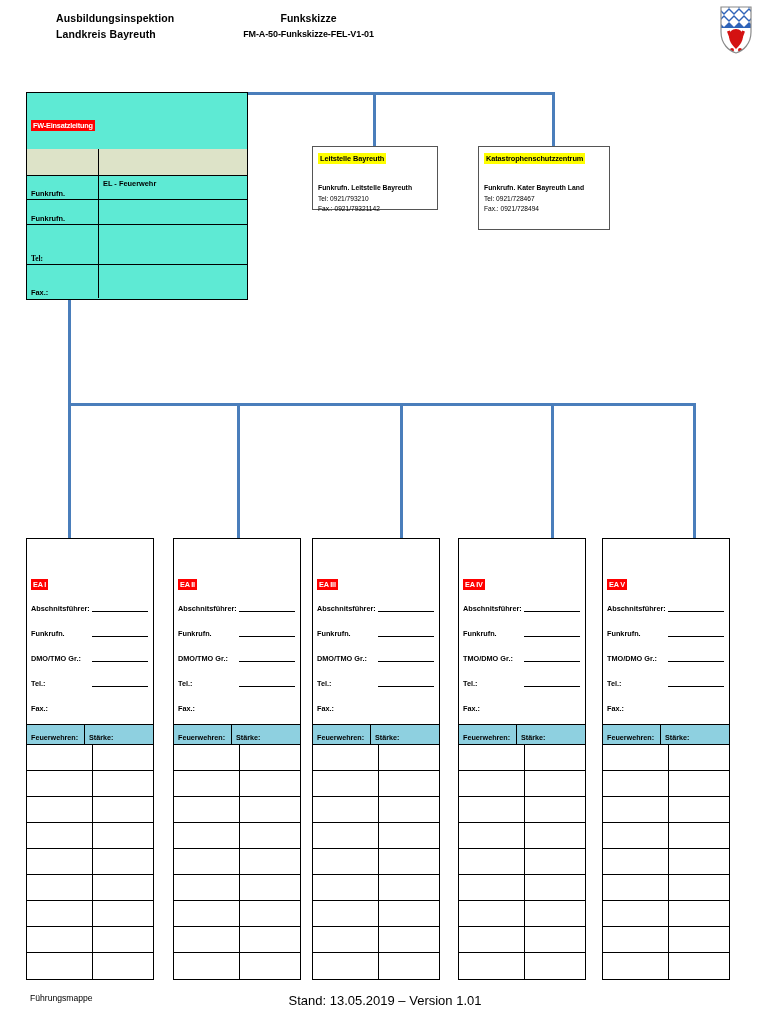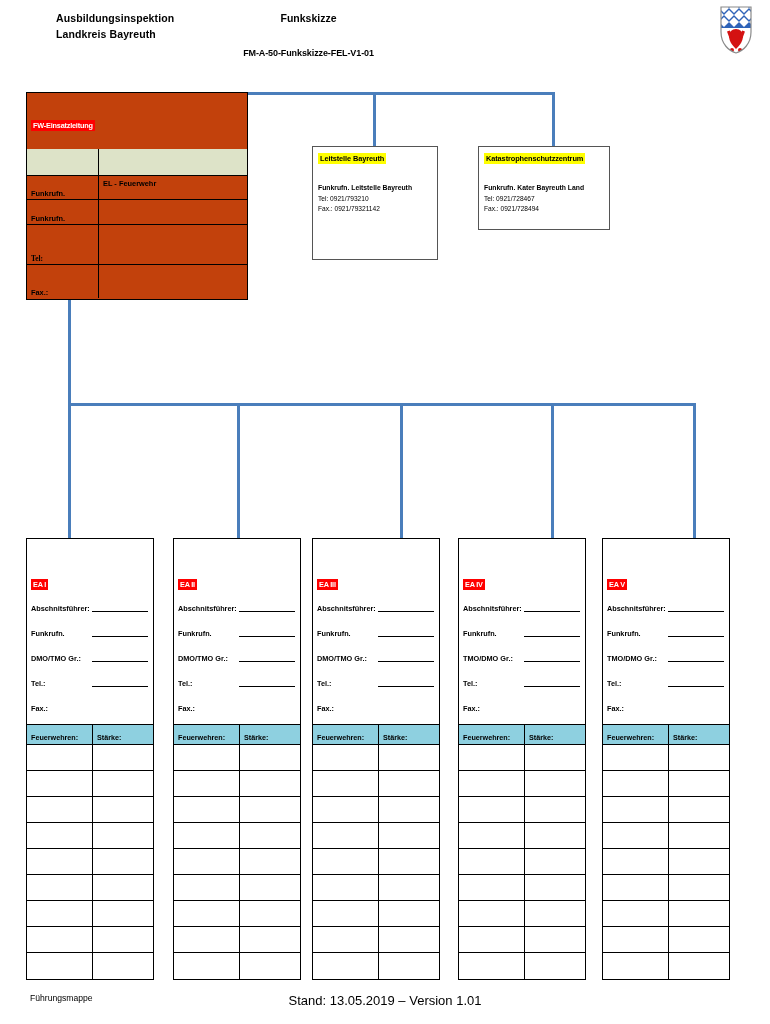--- a/index.html
+++ b/index.html
@@ -8,32 +8,32 @@
     font-family:"Liberation Sans","DejaVu Sans",sans-serif;
     color:#000;
     -webkit-font-smoothing:none;
   }
   .pg{position:absolute;inset:0;}
 
   
   .hdr-left{position:absolute;left:56px;top:10px;font-size:10.5px;font-weight:bold;line-height:16px;letter-spacing:.1px;}
   .hdr-center{position:absolute;left:0;top:10px;width:617px;text-align:center;pointer-events:none;}
   .hdr-title{font-size:10.5px;font-weight:bold;line-height:16px;}
-  .hdr-sub{font-size:9px;font-weight:bold;line-height:16px;margin-top:19px;letter-spacing:-.1px;}
+  .hdr-sub{font-size:9px;font-weight:bold;line-height:16px;margin-top:0;letter-spacing:-.1px;}
 
   
   .coa{position:absolute;left:719px;top:6px;width:34px;height:48px;}
 
   
   .ln{position:absolute;background:#4a7ebb;}
   .lnv{width:3px;}
   .lnh{height:3px;}
 
   
-  .box{position:absolute;background:#c2410c;border:1.4px solid #000;box-sizing:border-box;}
+  .box{position:absolute;background:#5eead4;border:1.4px solid #000;box-sizing:border-box;}
   .boxthin{position:absolute;background:#fff;border:1px solid #555;box-sizing:border-box;}
 
   
   #fw-box{left:26px;top:92px;width:222px;height:208px;}
   .tag-red{display:inline-block;background:#ff0000;color:#ffffff;font-size:7.3px;font-weight:bold;
            padding:1px 2px 1px 2px;line-height:9px;white-space:nowrap;letter-spacing:-.2px;}
   .tag-yellow{display:inline-block;background:#ffff00;color:#000;font-size:7.4px;font-weight:bold;
            padding:1px 2px;line-height:9px;white-space:nowrap;letter-spacing:-.1px;}
   #fw-tag{position:absolute;left:4px;top:27px;}
 
@@ -46,39 +46,39 @@
   .fwval{position:absolute;left:4px;top:3px;font-size:7.4px;font-weight:bold;white-space:nowrap;}
   .r-green{height:26px;background:#dde3c8;}
   .r-green .fwc1{background:#dde3c8;}
   .r-green .fwc2{background:#dde3c8;}
   .r-h1{height:24px;}
   .r-h2{height:25px;}
   .r-h3{height:40px;font-family:Liberation Serif, serif;}
   .r-h4{height:34px;}
 
   
-  #lst-box{left:312px;top:146px;width:126px;height:114px;}
+  #lst-box{left:312px;top:146px;width:126px;height:64px;}
   #ksz-box{left:478px;top:146px;width:132px;height:84px;}
   .infotag{position:absolute;left:5px;top:6px;}
   .infobody{position:absolute;left:5px;top:36px;font-size:6.8px;line-height:10.5px;font-weight:bold;white-space:nowrap;}
   .infobody .ln2,.infobody .ln3{font-weight:normal;font-size:6.6px;}
 
   
   .ea{position:absolute;top:538px;width:128px;height:442px;
       border:1.4px solid #000;box-sizing:border-box;background:#fff;}
   .ea-tag{position:absolute;left:4px;top:40px;}
   .ea-fields{position:absolute;left:0;top:60px;width:100%;}
   .ea-row{height:25px;position:relative;}
   .ea-lbl{position:absolute;left:4px;top:5px;font-size:7.3px;font-weight:bold;white-space:nowrap;}
   .ea-dash{position:absolute;right:5px;top:12px;width:56px;border-bottom:1.1px solid #000;}
 
   .ea-table{position:absolute;left:0;bottom:0;width:100%;}
   .ea-thead{display:flex;height:21px;background:#8ed0e0;border-top:1.6px solid #000;border-bottom:1.4px solid #000;box-sizing:border-box;}
   .ea-th{position:relative;box-sizing:border-box;}
-  .ea-th:first-child{width:66px;border-right:1.4px solid #000;}
+  .ea-th:first-child{width:58px;border-right:1.4px solid #000;}
   .ea-th:last-child{flex:1;}
   .ea-th span{position:absolute;left:4px;bottom:2px;font-size:7.2px;font-weight:bold;white-space:nowrap;}
   .ea-tr{display:flex;height:26px;border-bottom:1.4px solid #000;box-sizing:border-box;}
   .ea-tr:last-child{border-bottom:none;}
   .ea-td{box-sizing:border-box;}
   .ea-td:first-child{width:66px;border-right:1.4px solid #000;}
   .ea-td:last-child{flex:1;}
 
   
   .ft-left{position:absolute;left:30px;top:993px;font-size:8.6px;}

